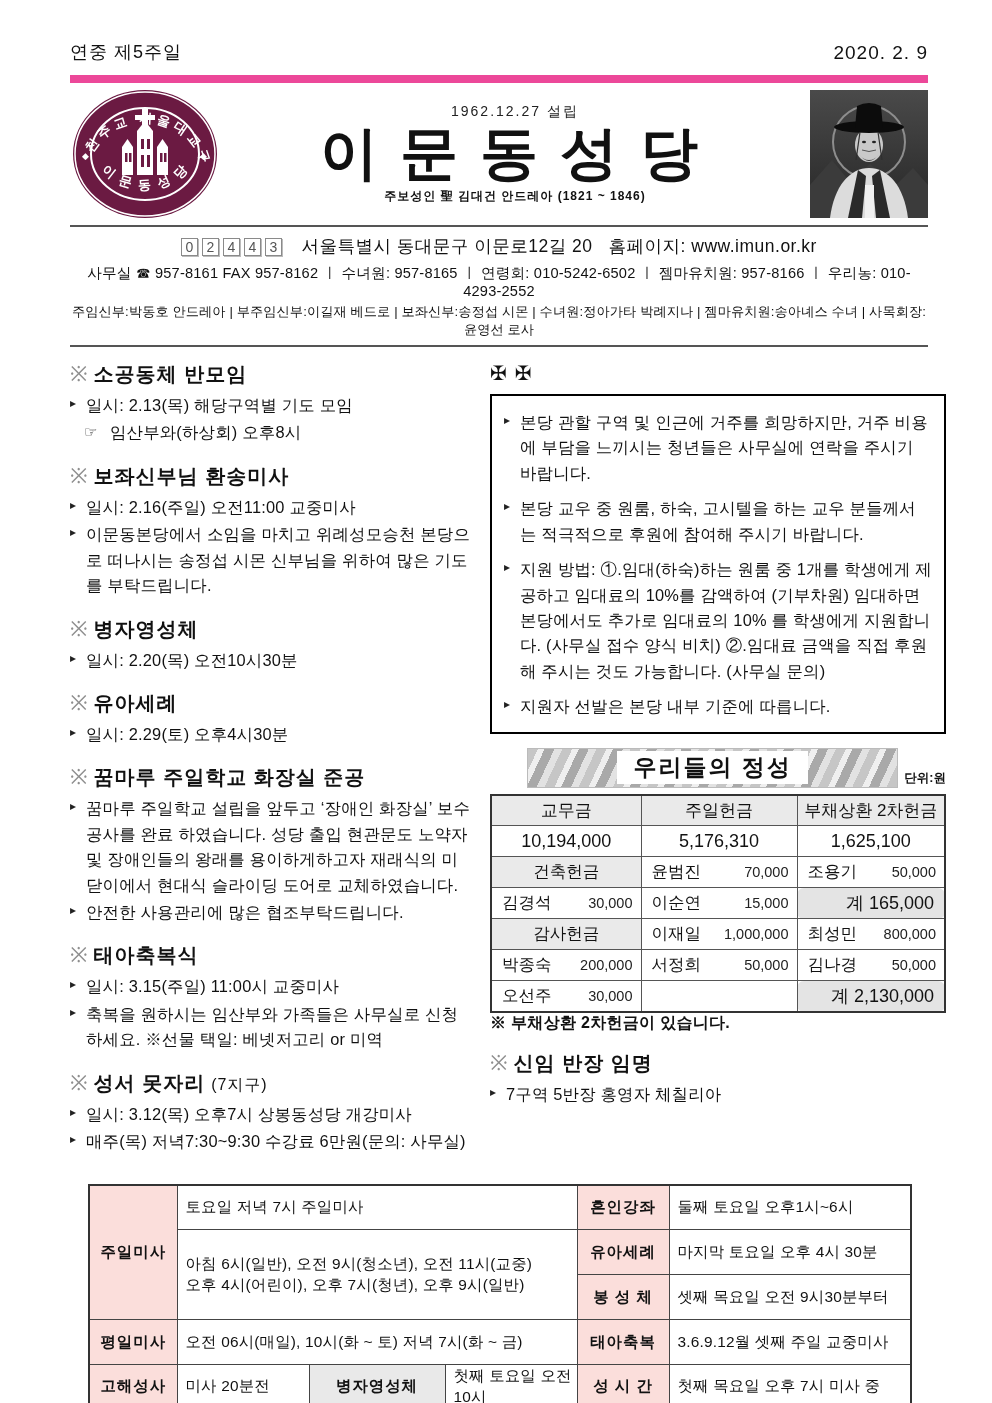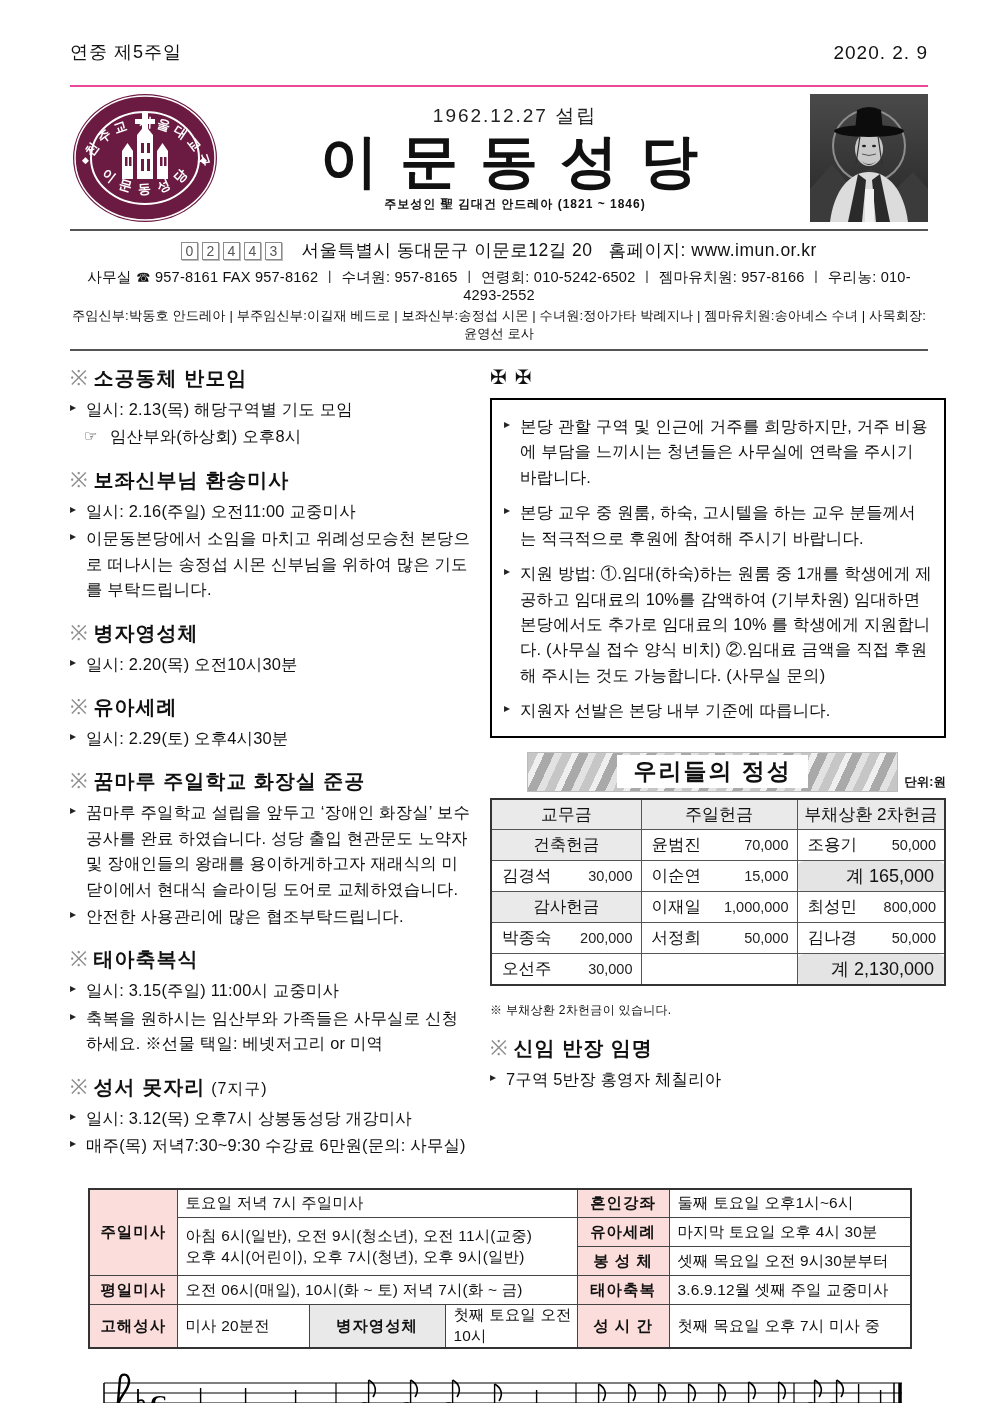--- a/index.html
+++ b/index.html
@@ -9,27 +9,27 @@
     width:992px; height:1403px;
     margin:0 auto;
     background:#ffffff;
     font-family:"Liberation Sans", sans-serif;
     color:#111;
     padding:0 64px 0 70px;
     overflow:hidden;
   }
   
   .topbar { display:flex; justify-content:space-between; align-items:flex-end;
-    padding-top:40px; padding-bottom:21px; border-bottom:2px solid #ec4899; }
+    padding-top:40px; padding-bottom:11px; border-bottom:8px solid #ec4899; }
   .topbar .season { font-size:18px; letter-spacing:1px; }
   .topbar .date { font-size:19px; letter-spacing:1px; }
   
   .masthead { display:flex; align-items:center; padding:4px 0 4px 0; border-bottom:2px solid #555; }
   .mast-center { flex:1; text-align:center; }
-  .established { font-size:19px; color:#222; letter-spacing:2px; margin-bottom:2px; }
+  .established { font-size:14px; color:#222; letter-spacing:2px; margin-bottom:2px; }
   .church-name { font-size:58px; font-weight:800; letter-spacing:22px; line-height:1.05; margin-left:10px;}
   .patron { font-size:12px; font-weight:700; letter-spacing:1px; margin-top:4px; }
   
   .addr-row { text-align:center; font-size:17.5px; padding:7px 0 3px 0; letter-spacing:0.5px;}
   .postal-box { display:inline-block; min-width:17px; border:1px solid #8a8a8a; box-shadow:1px 1px 0 #bbb;
     font-size:14px; text-align:center; padding:0 2px; margin-right:4px; color:#555; background:#fff; }
   .postal-group { margin-right:10px; }
   .contact-row { text-align:center; font-size:14.6px; padding:3px 0 2px 0; letter-spacing:0.2px; }
   .staff-row { text-align:center; font-size:13.2px; padding:2px 0 6px 0; border-bottom:2px solid #555; letter-spacing:0.1px;}
   
@@ -66,25 +66,25 @@
   table.don { width:100%; border-collapse:collapse; margin-top:6px; border:2px solid #333; table-layout:fixed;}
   table.don td { border-top:1px solid #555; font-size:16.5px; height:31px; padding:1px 6px; overflow:hidden; white-space:nowrap;}
   table.don .gs { border-left:1px solid #555;margin-left:7px; }
   table.don td[colspan]{ text-align:center; }
   table.don tr.hdr td { background:#eaeaea; font-size:17px; }
   table.don tr.totals td { font-size:18px; }
   table.don .lbl { background:#eaeaea; }
   table.don .nm { text-align:left; padding-left:10px; }
   table.don .amt { text-align:right; font-size:14.5px; color:#222; padding-right:8px;}
   table.don .sum { background:#e4e4e4; text-align:right !important; font-size:18px; padding-right:10px;border-radius:7px;}
-  .don-note { font-size:12px; margin-top:16px; letter-spacing:0.3px;}
+  .don-note { font-size:16px; margin-top:0; letter-spacing:0.3px;font-weight:bold;}
   .appoint { margin-top:14px; }
   
   table.sched { border-collapse:collapse; margin-top:14px; margin-left:18px; width:822px; border:2px solid #333; table-layout:fixed;}
-  table.sched td { border:1px solid #444; font-size:15.4px; height:29px; padding:1px 0 1px 8px; letter-spacing:0.2px;}
+  table.sched td { border:1px solid #444; font-size:15.4px; height:45px; padding:1px 0 1px 8px; letter-spacing:0.2px;}
   table.sched td.lbl { background:#fbdedb; font-weight:800; text-align:center; padding:1px 2px; letter-spacing:1px;}
   table.sched td.comp { padding:0; }
   .comp-wrap { display:flex; height:100%; align-items:stretch; }
   .comp-wrap .c1 { width:132px; display:flex; align-items:center; padding-left:8px; border-right:1px solid #444;}
   .comp-wrap .c2 { width:136px; display:flex; align-items:center; justify-content:center; background:#e9e9e9;
      font-weight:800; border-right:1px solid #444; letter-spacing:1px;}
   .comp-wrap .c3 { flex:1; display:flex; align-items:center; padding-left:8px; }
   
   .music { margin-top:16px; margin-left:6px; }
 </style>
@@ -276,20 +276,25 @@
             <col style="width:72px">
             <col style="width:84px">
             <col style="width:64px">
             <col style="width:84px">
           </colgroup>
         <tbody>
             <tr class="hdr">
           <td colspan="2" style="border-top:none">교무금</td>
           <td colspan="2" class="gs" style="border-top:none">주일헌금</td>
           <td colspan="2" class="gs" style="border-top:none">부채상환 2차헌금</td>
+        </tr>
+        <tr class="totals">
+          <td colspan="2">10,194,000</td>
+          <td colspan="2" class="gs">5,176,310</td>
+          <td colspan="2" class="gs">1,625,100</td>
         </tr>
         <tr>
           <td colspan="2" class="lbl">건축헌금</td>
           <td class="nm gs">윤범진</td>
           <td class="amt">70,000</td>
           <td class="nm gs">조용기</td>
           <td class="amt">50,000</td>
         </tr>
         <tr>
           <td class="nm">김경석</td>

